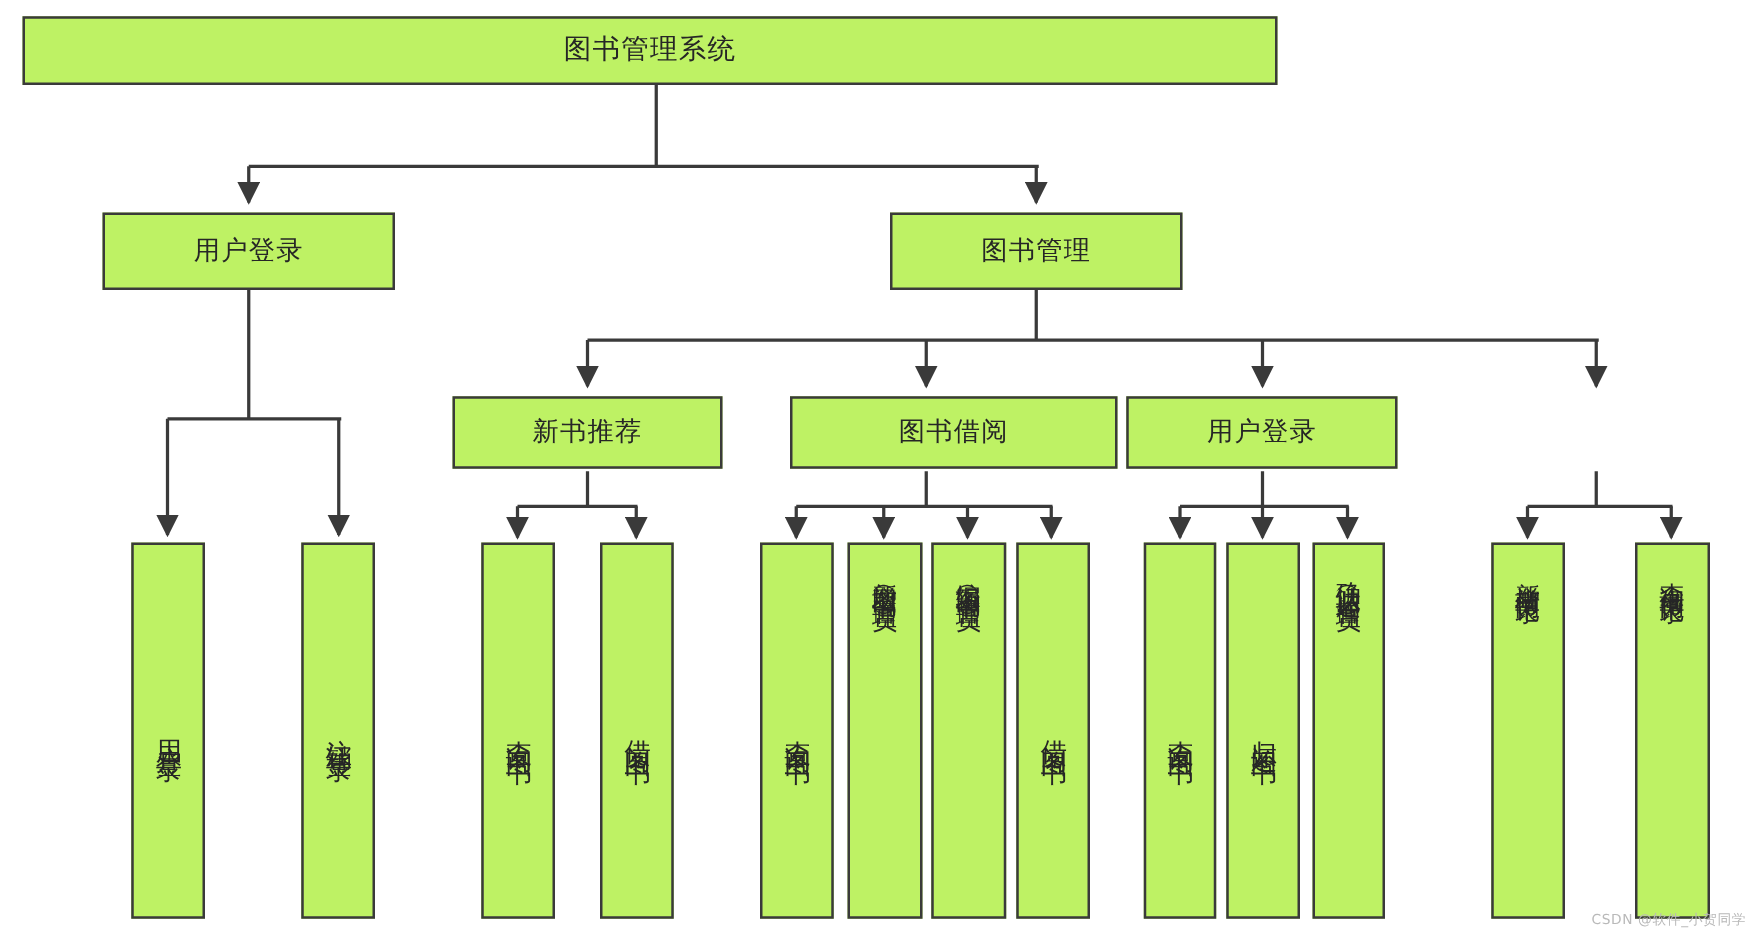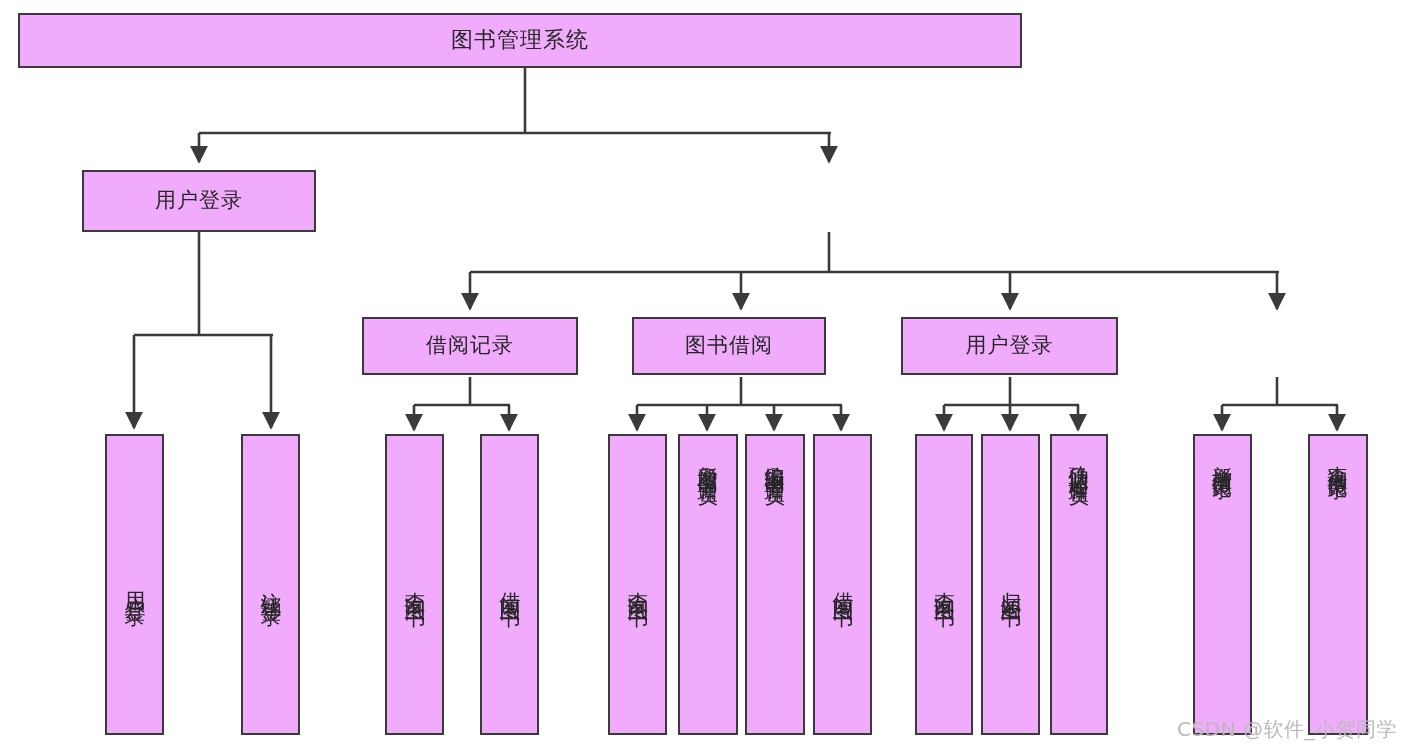--- a/index.html
+++ b/index.html
@@ -8,21 +8,21 @@
     font-family:"DejaVu Sans","Liberation Sans",sans-serif;
     color:#1a1a1a;
     overflow:hidden;
   }
   #diagram{position:relative;width:1405px;height:747px;}
   #wires{position:absolute;left:0;top:0;width:1405px;height:747px;}
 
   .node{
     position:absolute;
     box-sizing:border-box;
-    background:#f0abfc;
+    background:#bef264;
     border:2px solid #3a3a3a;
     display:flex;
     align-items:center;
     justify-content:center;
     z-index:2;
   }
   .node .label{
     font-size:21px;
     line-height:1.1;
     letter-spacing:1px;
@@ -43,21 +43,21 @@
     line-height:1.0;
     white-space:nowrap;
   }
   .node.leaf.tall .label{letter-spacing:3px;font-size:20px;}
   .node.leaf.short{align-items:center;padding-top:0;}
 
   #watermark{
     position:absolute;
     right:8px;
     bottom:4px;
-    font-size:20px;
+    font-size:11px;
     color:#b9b9b9;
     z-index:5;
     white-space:nowrap;
     letter-spacing:0.5px;
   }
 </style>
 </head>
 <body>
 
 <div id="diagram">
@@ -112,25 +112,28 @@
     </g>
   </svg>
 
   <div class="node root" style="left:18px;top:13px;width:1004px;height:55px;">
     <span class="label">图书管理系统</span>
   </div>
 
   <div class="node" style="left:82px;top:170px;width:234px;height:62px;">
     <span class="label">用户登录</span>
   </div>
+  <div class="node" style="left:712px;top:170px;width:234px;height:62px;">
+    <span class="label">图书管理</span>
+  </div>
 
   <div class="node" style="left:362px;top:317px;width:216px;height:58px;">
-    <span class="label">借阅记录</span>
+    <span class="label">新书推荐</span>
   </div>
-  <div class="node" style="left:632px;top:317px;width:194px;height:58px;">
+  <div class="node" style="left:632px;top:317px;width:262px;height:58px;">
     <span class="label">图书借阅</span>
   </div>
   <div class="node" style="left:901px;top:317px;width:217px;height:58px;">
     <span class="label">用户登录</span>
   </div>
 
   <div class="node leaf short" style="left:105px;top:434px;width:59px;height:301px;">
     <span class="label">用户登录</span>
   </div>
   <div class="node leaf short" style="left:241px;top:434px;width:59px;height:301px;">

